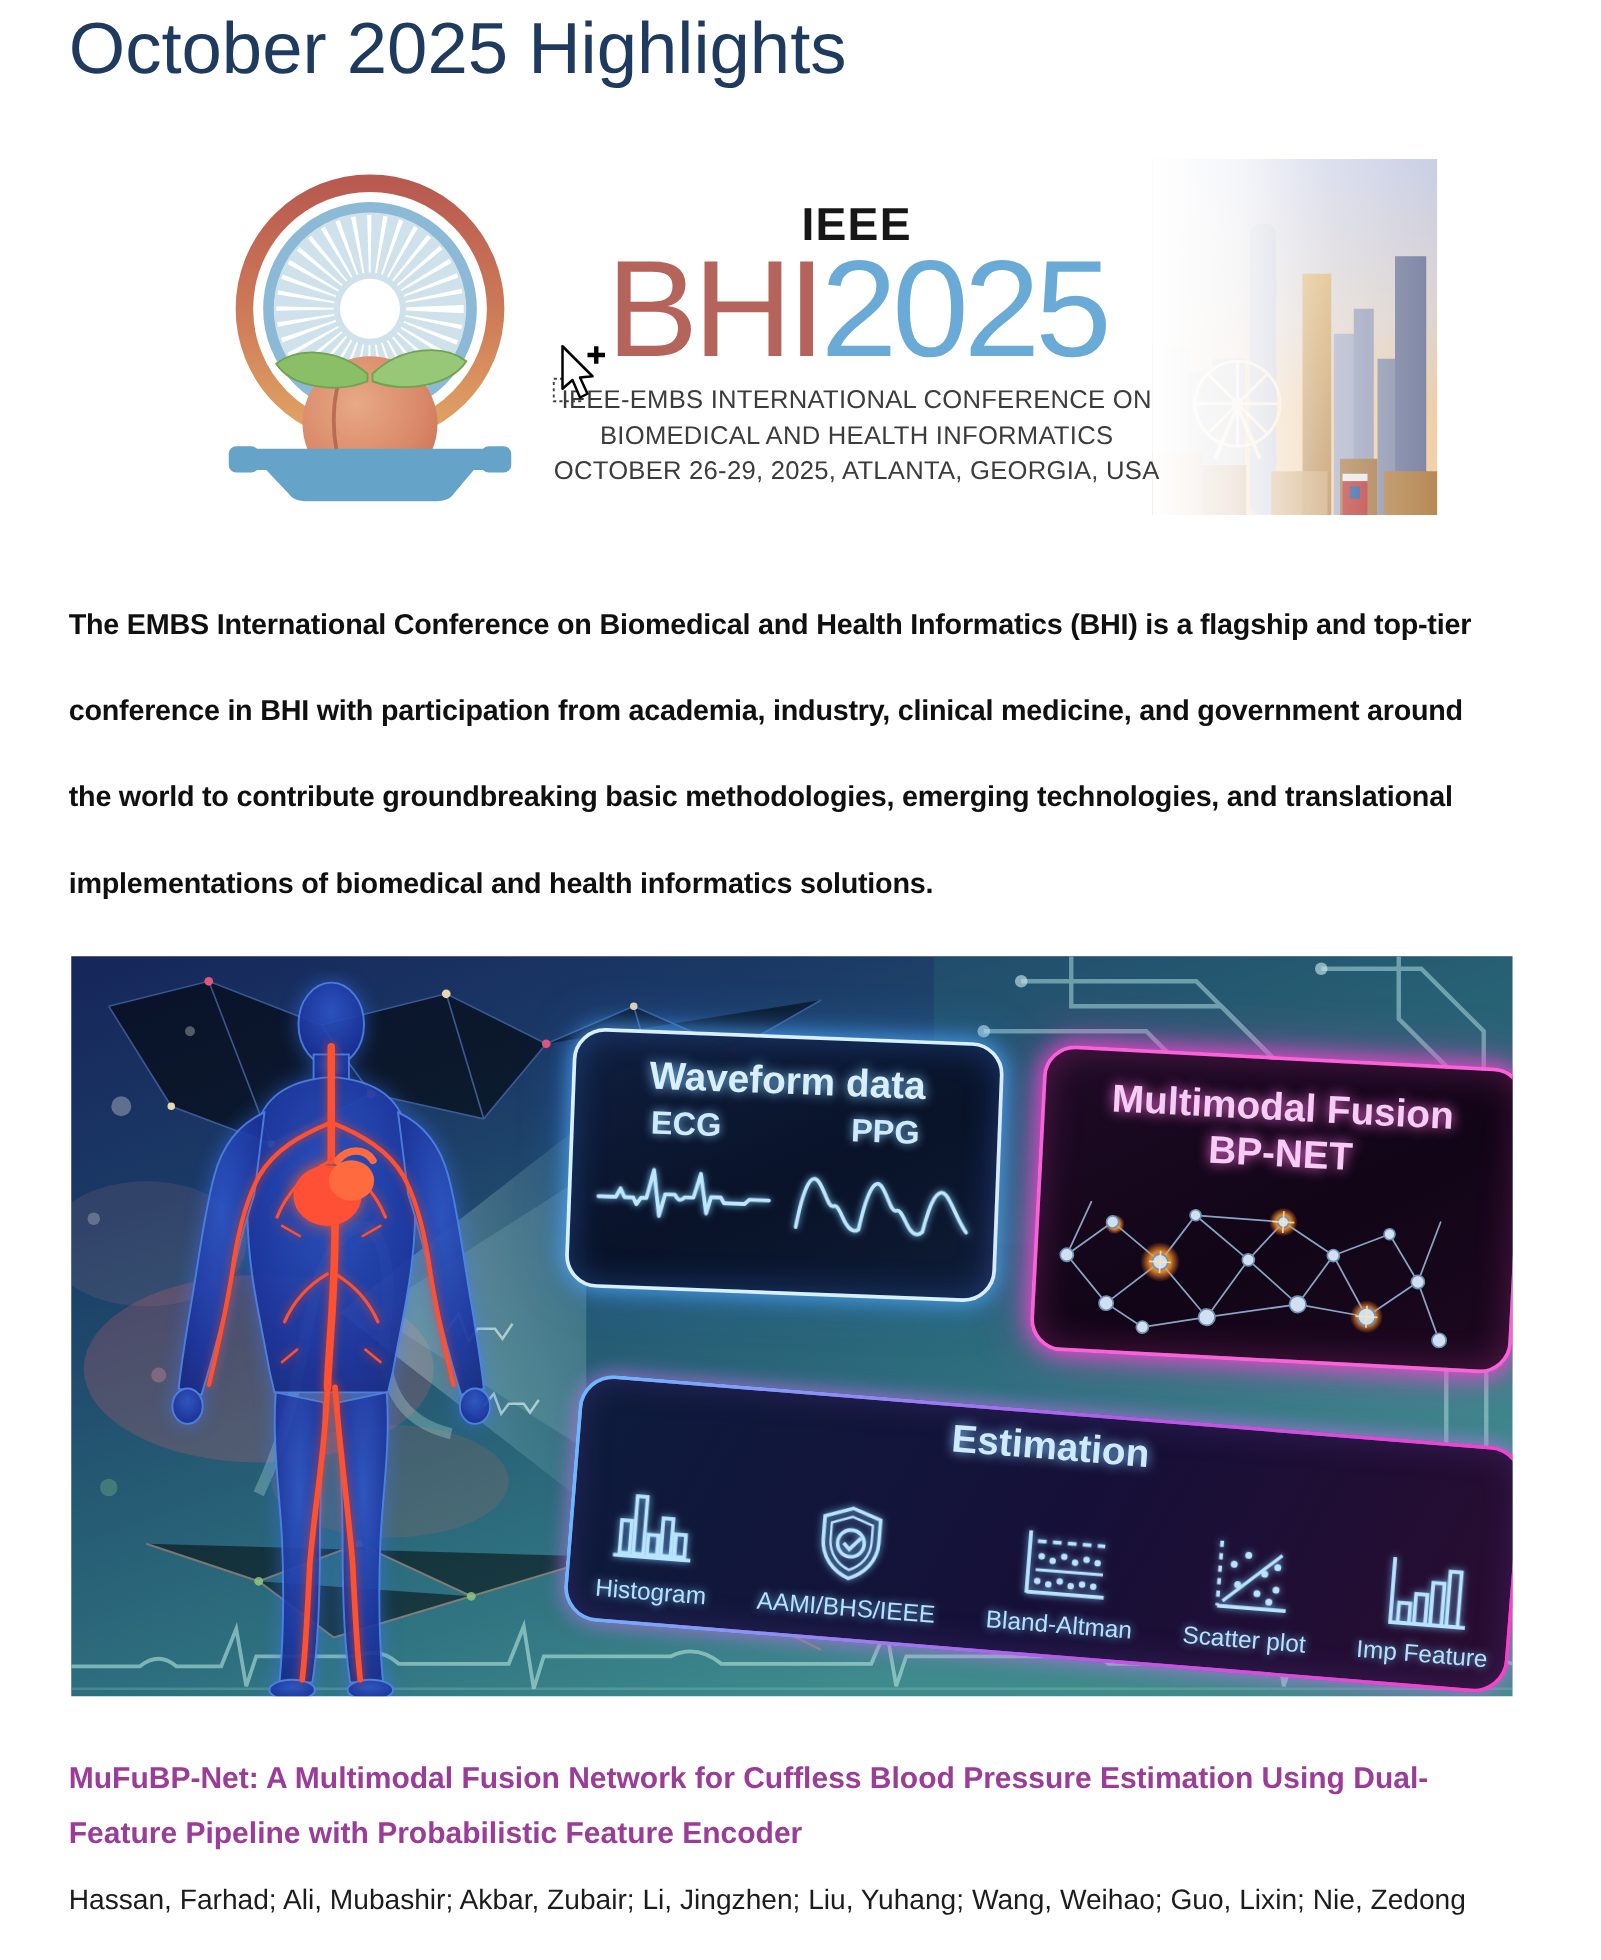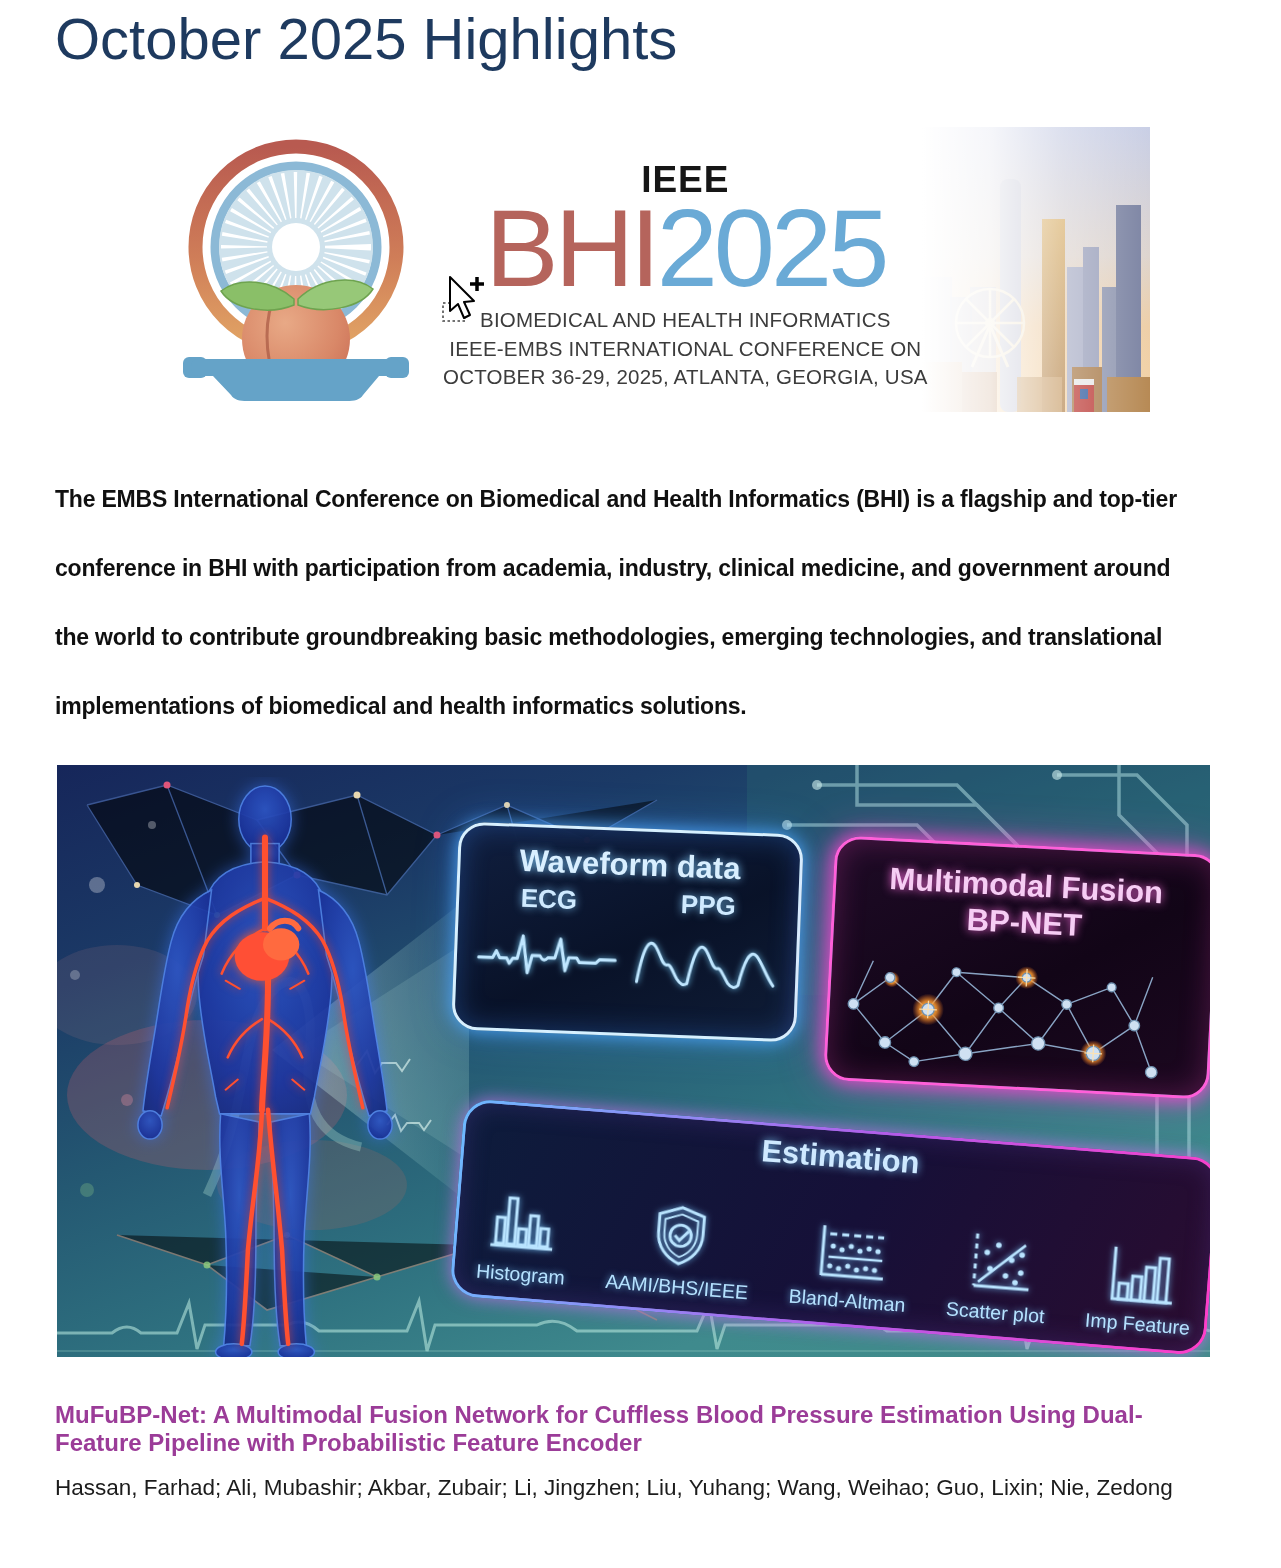--- a/index.html
+++ b/index.html
@@ -56,21 +56,21 @@
                linear-gradient(100deg,#6db9ff,#b45ae8 55%,#ff3ec9) border-box;
     box-shadow:0 0 18px rgba(255,80,210,.55),0 0 16px rgba(80,160,255,.45),inset 0 0 26px rgba(120,80,200,.25);}
   .est-title{position:absolute;top:8px;left:0;right:0;text-align:center;font-size:31px;font-weight:600;color:#cfe9ff;text-shadow:0 0 9px rgba(130,205,255,.95);}
   .est-row{position:absolute;left:22px;right:14px;bottom:12px;display:flex;justify-content:space-between;align-items:flex-end;}
   .est-item{text-align:center;}
   .est-item svg{filter:drop-shadow(0 0 3px rgba(120,200,255,.85));}
   .est-label{margin-top:4px;font-size:19.5px;color:#b5e2ff;white-space:nowrap;text-shadow:0 0 7px rgba(120,200,255,.85);}
   .est-item.i0 svg{margin-bottom:2px;}
 
   
-  .paper-title{margin-top:44px;width:1125px;font-size:24px;font-weight:bold;color:#9b3c98;line-height:28px;cursor:pointer;}
+  .paper-title{margin-top:44px;width:1125px;font-size:24px;font-weight:bold;color:#9b3c98;line-height:44px;cursor:pointer;}
   .paper-authors{margin-top:10px;width:1150px;font-size:22.5px;color:#1c1c1c;line-height:42px;}
 </style>
 </head>
 <body>
 
 <div class="content">
 
   <h1 class="page-title">October 2025 Highlights</h1>
 
   <div class="banner">
@@ -143,23 +143,23 @@
         <rect x="152" y="258" width="20" height="27" fill="#bb3a36"></rect>
         <rect x="158" y="262" width="8" height="10" fill="#2e5a9e"></rect>
       </svg>
       <div class="skyline-fade"></div>
     </div>
 
     <div class="banner-text">
       <div class="ieee-word">IEEE</div>
       <div class="bhi-line"><span class="acr">BHI</span><span class="yr">2025</span></div>
       <div class="tagline">
+        <div>IEEE-EMBS INTERNATIONAL CONFERENCE ON</div>
         <div>BIOMEDICAL AND HEALTH INFORMATICS</div>
-        <div>IEEE-EMBS INTERNATIONAL CONFERENCE ON</div>
-        <div>OCTOBER 36-29, 2025, ATLANTA, GEORGIA, USA</div>
+        <div>OCTOBER 26-29, 2025, ATLANTA, GEORGIA, USA</div>
       </div>
     </div>
 
     <svg class="cursor-icon" viewBox="0 0 44 56">
       <rect x="2" y="28" width="22" height="18" fill="none" stroke="#444" stroke-width="1.5" stroke-dasharray="2.5 2.5"></rect>
       <path d="M9,2 L9,36 L17,29 L23,43 L29,40 L23,27 L33,26 Z" fill="#ffffff" stroke="#000000" stroke-width="2" stroke-linejoin="round"></path>
       <path d="M36,2 V16 M29,9 H43" stroke="#000000" stroke-width="3.5"></path>
     </svg>
   </div>
 

